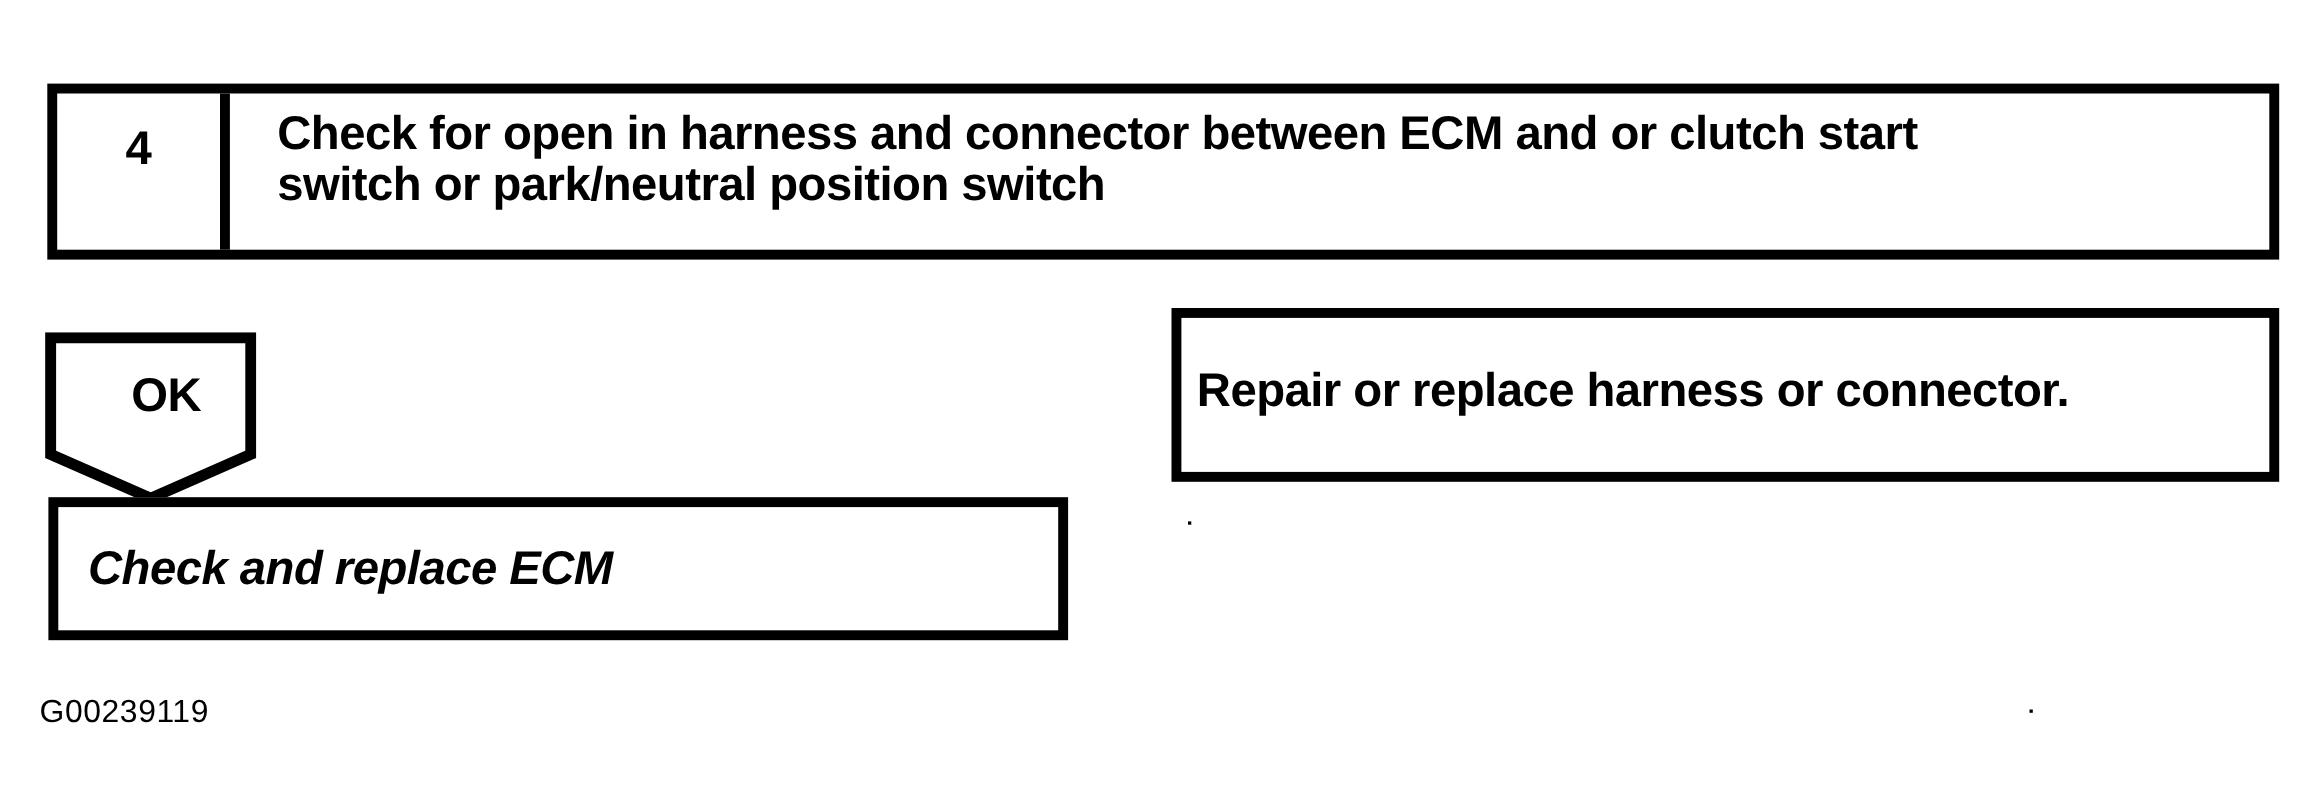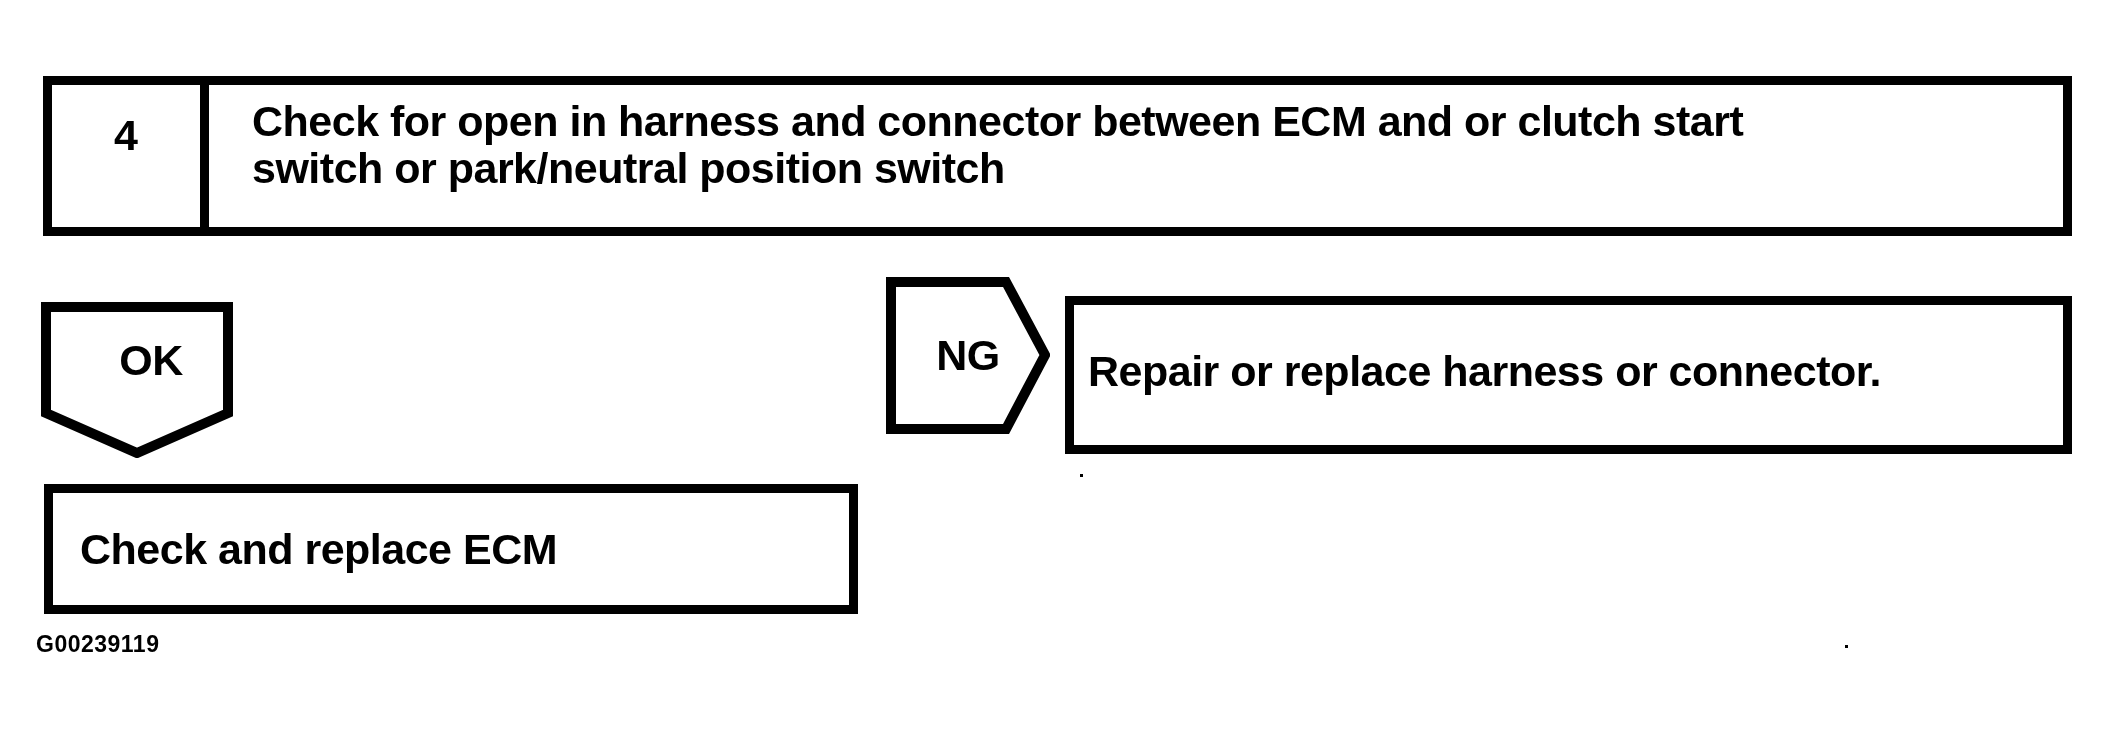--- a/index.html
+++ b/index.html
@@ -101,38 +101,38 @@
     font-weight: 700;
     letter-spacing: -0.5px;
     white-space: nowrap;
   }
   .repair-box {
     left: 1065px;
     top: 280px;
     width: 1007px;
     height: 158px;
     padding-left: 14px;
-    margin-top: 16px;
   }
   .repair-box .result-text { margin-top: -8px; }
   .ecm-box {
     left: 44px;
-    top: 484px;
-    width: 814px;
+    top: 452px;
+    width: 927px;
     height: 130px;
     padding-left: 27px;
+    font-style: italic;
   }
 
   
   .figure-id {
     position: absolute;
     left: 36px;
     top: 631px;
-    font-size: 23px;
-    font-weight: 700;
+    font-size: 29px;
+    font-weight: 400;
     letter-spacing: 0.5px;
   }
 
   
   .speck {
     position: absolute;
     width: 3px;
     height: 3px;
     background: #000;
   }
@@ -150,26 +150,20 @@
     </div>
   </div>
 
   <div class="flow-shape ok-shape">
     <svg width="192" height="156" viewBox="0 0 192 156">
       <polygon points="5,5 187,5 187,111 96,151 5,111" fill="#ffffff" stroke="#000000" stroke-width="10" stroke-linejoin="miter"></polygon>
     </svg>
     <div class="shape-label">OK</div>
   </div>
 
-  <div class="flow-shape ng-shape">
-    <svg width="164" height="157" viewBox="0 0 164 157">
-      <polygon points="5,5 120,5 159,78 120,152 5,152" fill="#ffffff" stroke="#000000" stroke-width="10" stroke-linejoin="miter"></polygon>
-    </svg>
-    <div class="shape-label">NG</div>
-  </div>
 
   <div class="result-box repair-box">
     <div class="result-text">Repair or replace harness or connector.</div>
   </div>
 
   <div class="result-box ecm-box">
     <div class="result-text">Check and replace ECM</div>
   </div>
 
   <div class="figure-id">G00239119</div>

